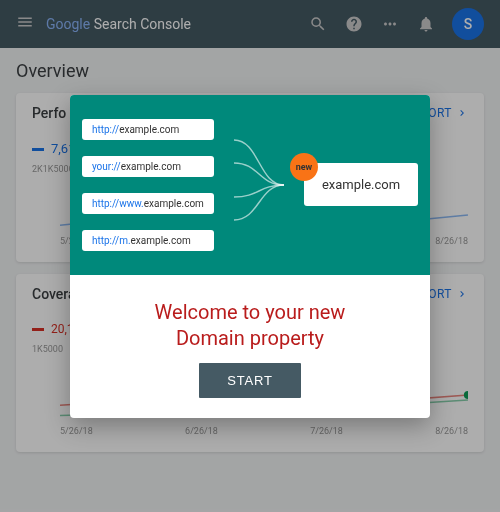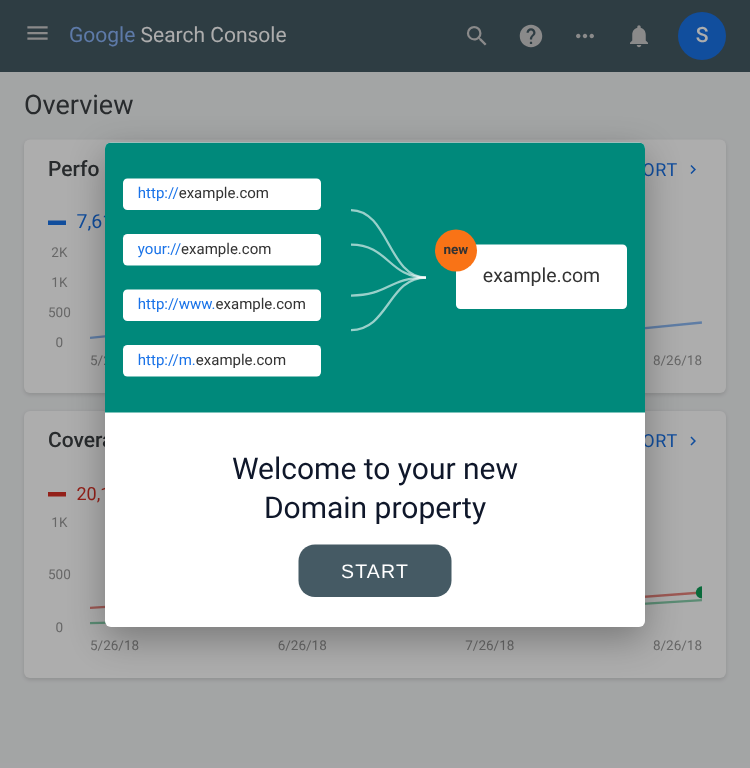--- a/index.html
+++ b/index.html
@@ -132,25 +132,24 @@
       height: 70px;
       position: relative;
       overflow: hidden;
     }
     .chart-labels-y {
       position: absolute;
       left: 0;
       top: 0;
       height: 100%;
       display: flex;
-      flex-direction: column;
+      flex-direction: row;
       justify-content: space-between;
       font-size: 9px;
       color: #999;
-      align-items: center;
     }
     .chart-svg {
       position: absolute;
       left: 28px;
       top: 0;
       right: 0;
       bottom: 0;
     }
     .chart-dates {
       display: flex;
@@ -243,21 +242,21 @@
       display: flex;
       align-items: center;
       justify-content: center;
     }
     .modal-body {
       padding: 24px 32px 20px;
       text-align: center;
     }
     .modal-title {
       font-size: 20px;
-      color: #0f172a;
+      color: #b91c1c;
       font-weight: 400;
       line-height: 1.3;
       margin-bottom: 12px;
     }
     .modal-desc {
       font-size: 13px;
       color: #5f6368;
       line-height: 1.5;
       margin-bottom: 20px;
     }
@@ -266,21 +265,21 @@
       text-decoration: none;
     }
     .modal-start-btn {
       background: #455a64;
       color: white;
       border: none;
       padding: 10px 28px;
       font-size: 13px;
       font-weight: 500;
       letter-spacing: 0.8px;
-      border-radius: 11px;
+      border-radius: 1px;
       cursor: pointer;
       text-transform: uppercase;
     }
   </style>
 </head>
 <body>
 
 <header class="header">
   <span class="header-menu-icon">
     <svg width="18" height="18" viewBox="0 0 24 24" fill="#ccc">

